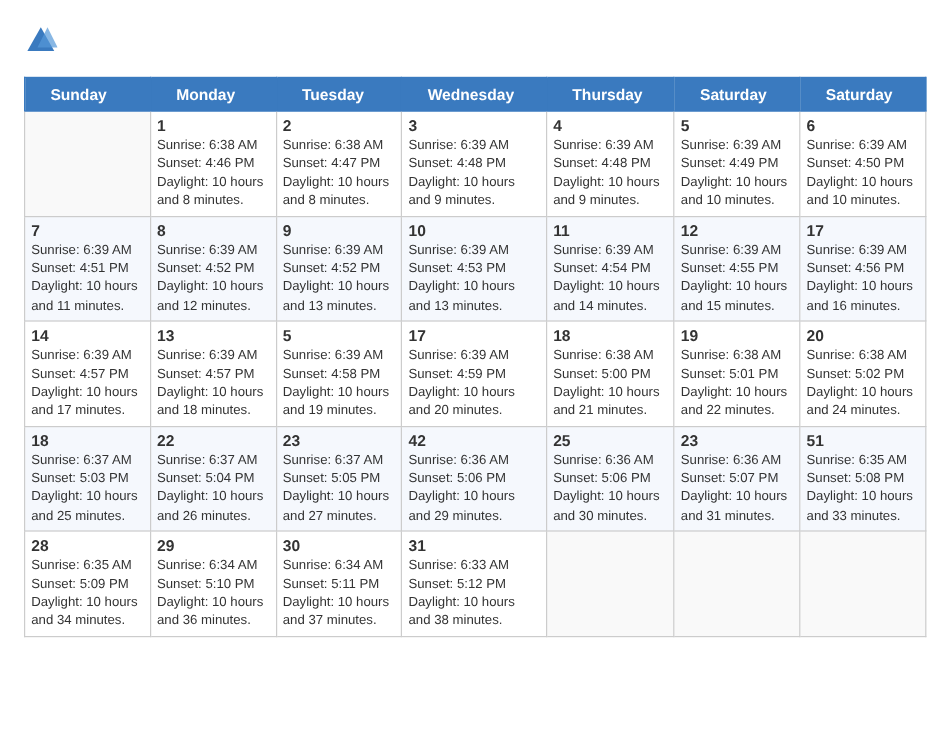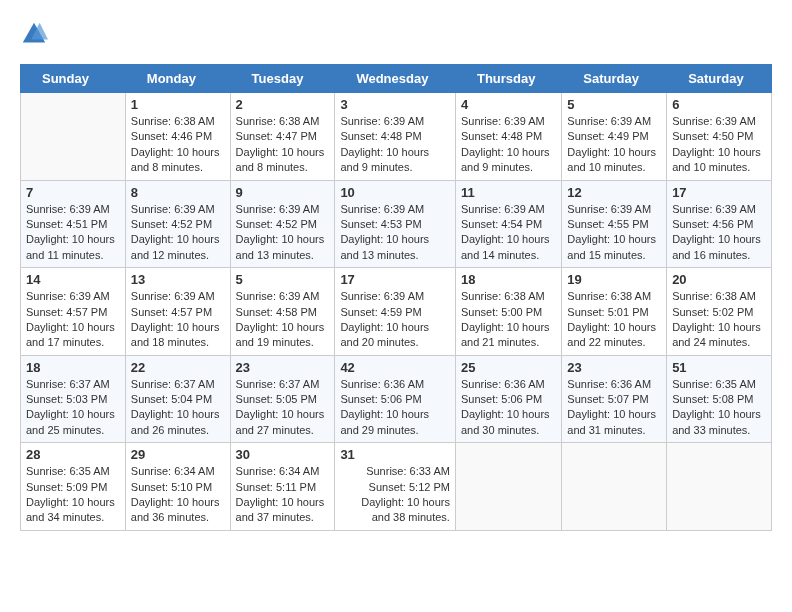--- a/index.html
+++ b/index.html
@@ -340,21 +340,21 @@
         </td>
         <td>
           <span class="day-num">30</span>
           <div class="day-info" style="white-space: pre-line;">Sunrise: 6:34 AM
 Sunset: 5:11 PM
 Daylight: 10 hours
 and 37 minutes.</div>
         </td>
         <td>
           <span class="day-num">31</span>
-          <div class="day-info" style="white-space: pre-line; text-align: right;">Sunrise: 6:33 AM
+          <div class="day-info" style="white-space: pre-line;">Sunrise: 6:33 AM
 Sunset: 5:12 PM
 Daylight: 10 hours
 and 38 minutes.</div>
         </td>
         <td class="empty"></td>
         <td class="empty"></td>
         <td class="empty"></td>
       </tr>
     </tbody>
 </table>

